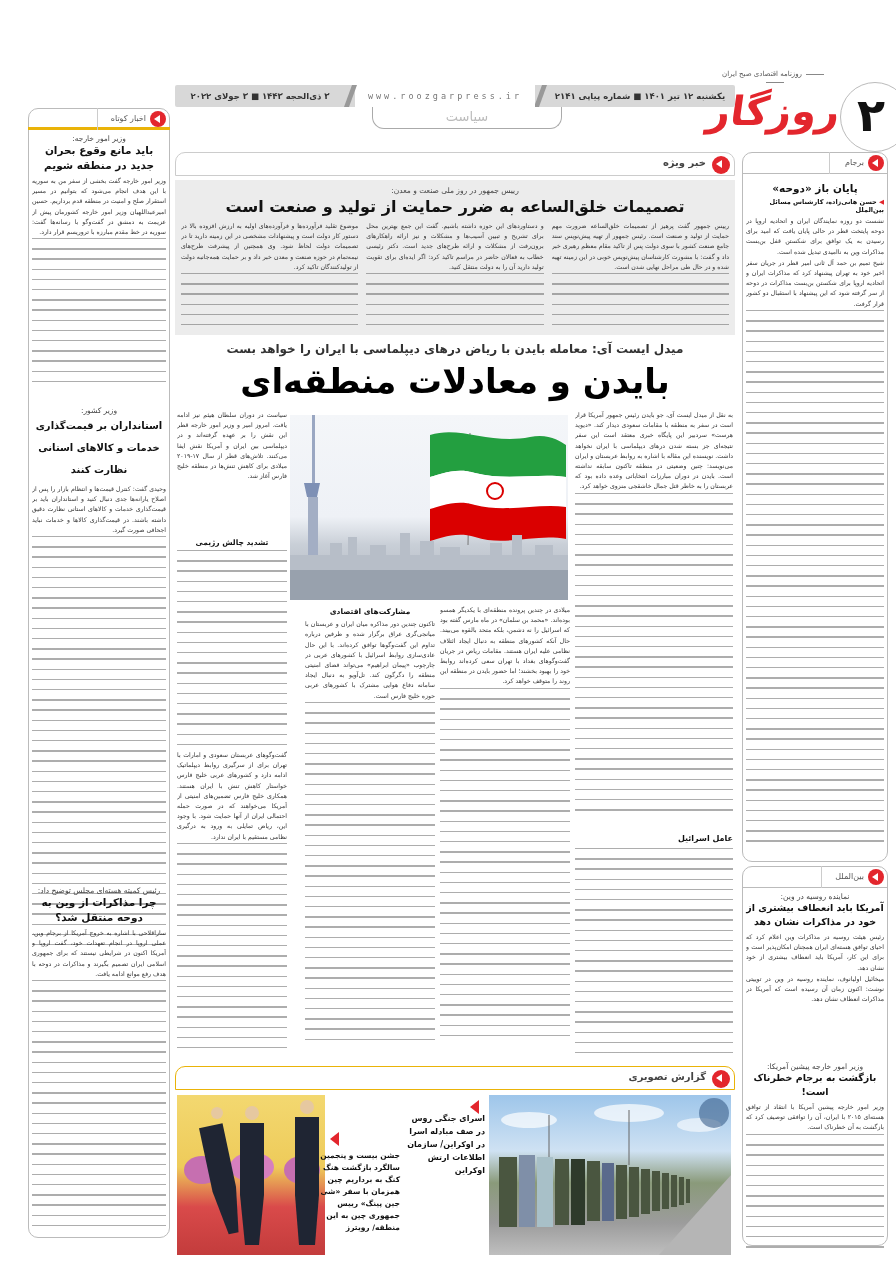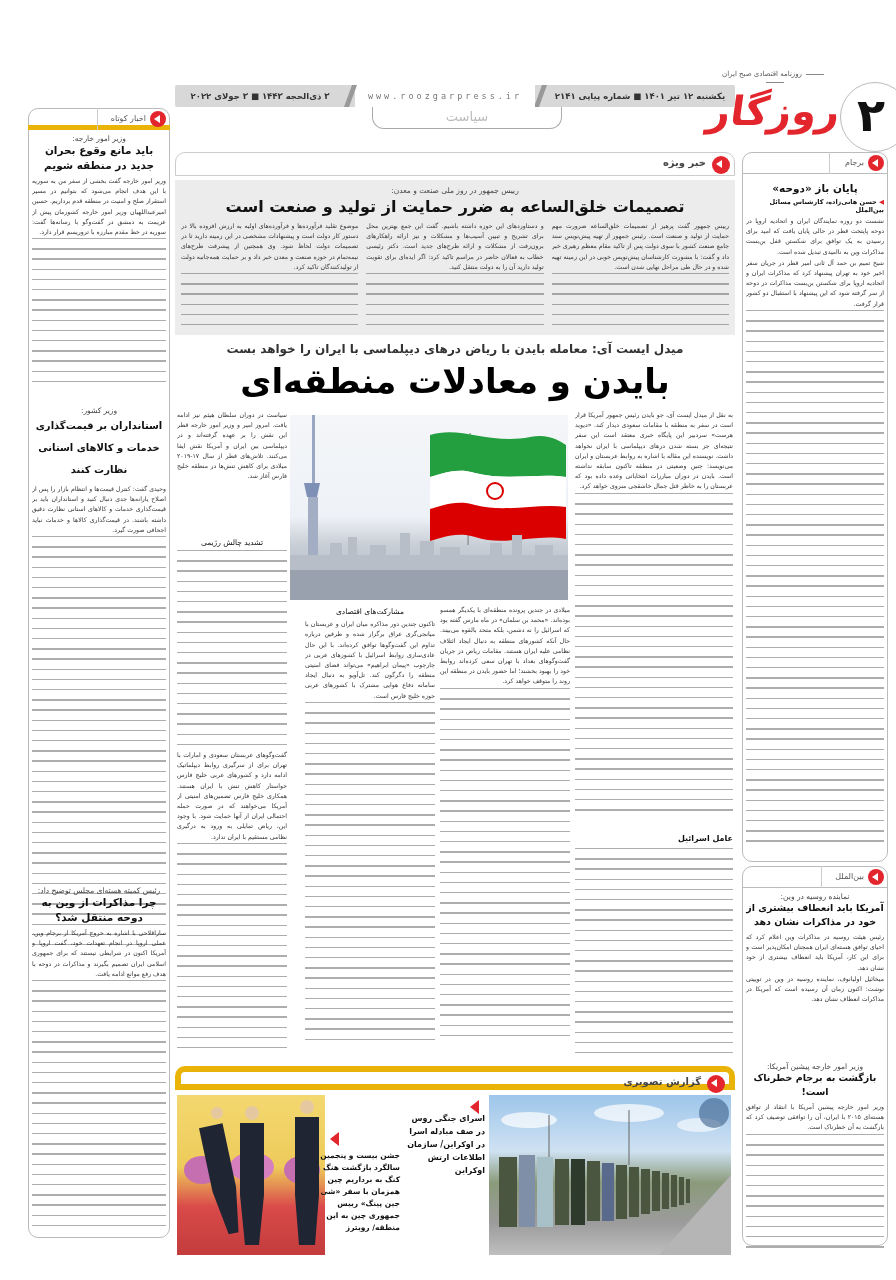--- a/index.html
+++ b/index.html
@@ -20,31 +20,31 @@
 
 .frame{border:1px solid #bbb;border-radius:10px;background:#fff}
 .side-label{font-size:8px;color:#555}
 .red-badge{width:16px;height:16px;border-radius:50%;background:#e3262d;display:inline-block;position:relative}
 .red-badge:after{content:"";position:absolute;left:4px;top:4px;border-style:solid;border-width:4px 6px 4px 0;border-color:transparent #fff transparent transparent}
 .kicker{font-size:7.5px;color:#444;text-align:center}
 .head-s{font-size:12px;font-weight:bold;color:#111;text-align:center;line-height:16px}
 .body-txt{font-size:6.2px;line-height:10.2px;color:#333;text-align:justify}
 .body-txt p{margin-bottom:1px}
 .fill-lines{background:repeating-linear-gradient(to bottom,#6a6a6a 0,#6a6a6a 1.4px,transparent 1.4px,transparent 10.2px);opacity:.55}
-.sub-bold{font-size:7.5px;font-weight:normal;color:#111;text-align:center;margin:2px 0}
+.sub-bold{font-size:7.5px;font-weight:bold;color:#111;text-align:center;margin:2px 0}
 
 .sp-header{left:175px;top:152px;width:560px;height:24px;border:1px solid #ccc;border-radius:10px 10px 0 0;background:#fff}
 .sp-box{left:175px;top:180px;width:560px;height:155px;background:#ececec}
 
 .lead-kicker{left:175px;top:342px;width:560px;font-size:12px;font-weight:bold;color:#333;text-align:center}
 .lead-head{left:175px;top:358px;width:560px;font-size:34px;font-weight:bold;color:#000;text-align:center;line-height:46px}
 
 .flagimg{left:290px;top:415px;width:278px;height:185px;overflow:hidden;background:linear-gradient(to bottom,#f4f6f9 0,#eef1f6 55%,#c9cfd7 70%,#a9b1bb 100%)}
 
-.pic-header{left:175px;top:1066px;width:560px;height:24px;border:6px solid #eab308;border-radius:10px 10px 0 0;background:#fff}
+.pic-header{left:175px;top:1066px;width:560px;height:24px;border:1px solid #eab308;border-radius:10px 10px 0 0;background:#fff}
 .photo1{left:177px;top:1095px;width:148px;height:160px;background:linear-gradient(to bottom,#f3d870 0,#eecb5a 45%,#d94a4a 70%,#c33c3c 100%);overflow:hidden}
 .photo2{left:489px;top:1095px;width:242px;height:160px;background:linear-gradient(to bottom,#9ec6ea 0,#cfe2f3 35%,#8a9a7a 55%,#9c9c9c 80%,#bfbfbf 100%);overflow:hidden}
 .caption{font-size:8px;font-weight:bold;color:#111;line-height:13px;text-align:right}
 .red-tri{width:0;height:0;border-style:solid;border-width:7px 0 7px 9px;border-color:transparent transparent transparent #e3262d}
 .vline{width:1px;background:#ccc}
 </style>
 </head>
 <body>
 
 <div class="abs tagline">روزنامه اقتصادی صبح ایران</div>
@@ -97,21 +97,21 @@
 <div class="abs" style="left:746px;top:1062px;width:138px">
   <div class="kicker">وزیر امور خارجه پیشین آمریکا:</div>
   <div class="head-s" style="font-size:9.5px;line-height:14px">بازگشت به برجام خطرناک است!</div>
   <div class="body-txt" style="margin-top:3px">
     <p>وزیر امور خارجه پیشین آمریکا با انتقاد از توافق هسته‌ای ۲۰۱۵ با ایران، آن را توافقی توصیف کرد که بازگشت به آن خطرناک است.</p>
     <div class="fill-lines" style="height:120px"></div>
   </div>
 </div>
 
 <div class="abs frame" style="left:28px;top:108px;width:142px;height:1130px"></div>
-<div class="abs" style="left:28px;top:108px;width:142px;height:22px;border-bottom:5px solid #eab308">
+<div class="abs" style="left:28px;top:108px;width:142px;height:22px;border-bottom:3px solid #eab308">
   <span class="red-badge abs" style="right:4px;top:3px"></span>
   <span class="abs side-label" style="right:24px;top:6px">اخبار کوتاه</span>
   <span class="abs vline" style="right:72px;top:0;height:22px"></span>
 </div>
 <div class="abs" style="left:32px;top:134px;width:134px">
   <div class="kicker">وزیر امور خارجه:</div>
   <div class="head-s" style="font-size:10.5px;line-height:15px">باید مانع وقوع بحران جدید در منطقه شویم</div>
   <div class="body-txt" style="margin-top:3px;height:215px;overflow:hidden">
     <p>وزیر امور خارجه گفت بخشی از سفر من به سوریه با این هدف انجام می‌شود که بتوانیم در مسیر استقرار صلح و امنیت در منطقه قدم برداریم. حسین امیرعبداللهیان وزیر امور خارجه کشورمان پیش از عزیمت به دمشق در گفت‌وگو با رسانه‌ها گفت: سوریه در خط مقدم مبارزه با تروریسم قرار دارد.</p>
     <div class="fill-lines" style="height:150px"></div>

